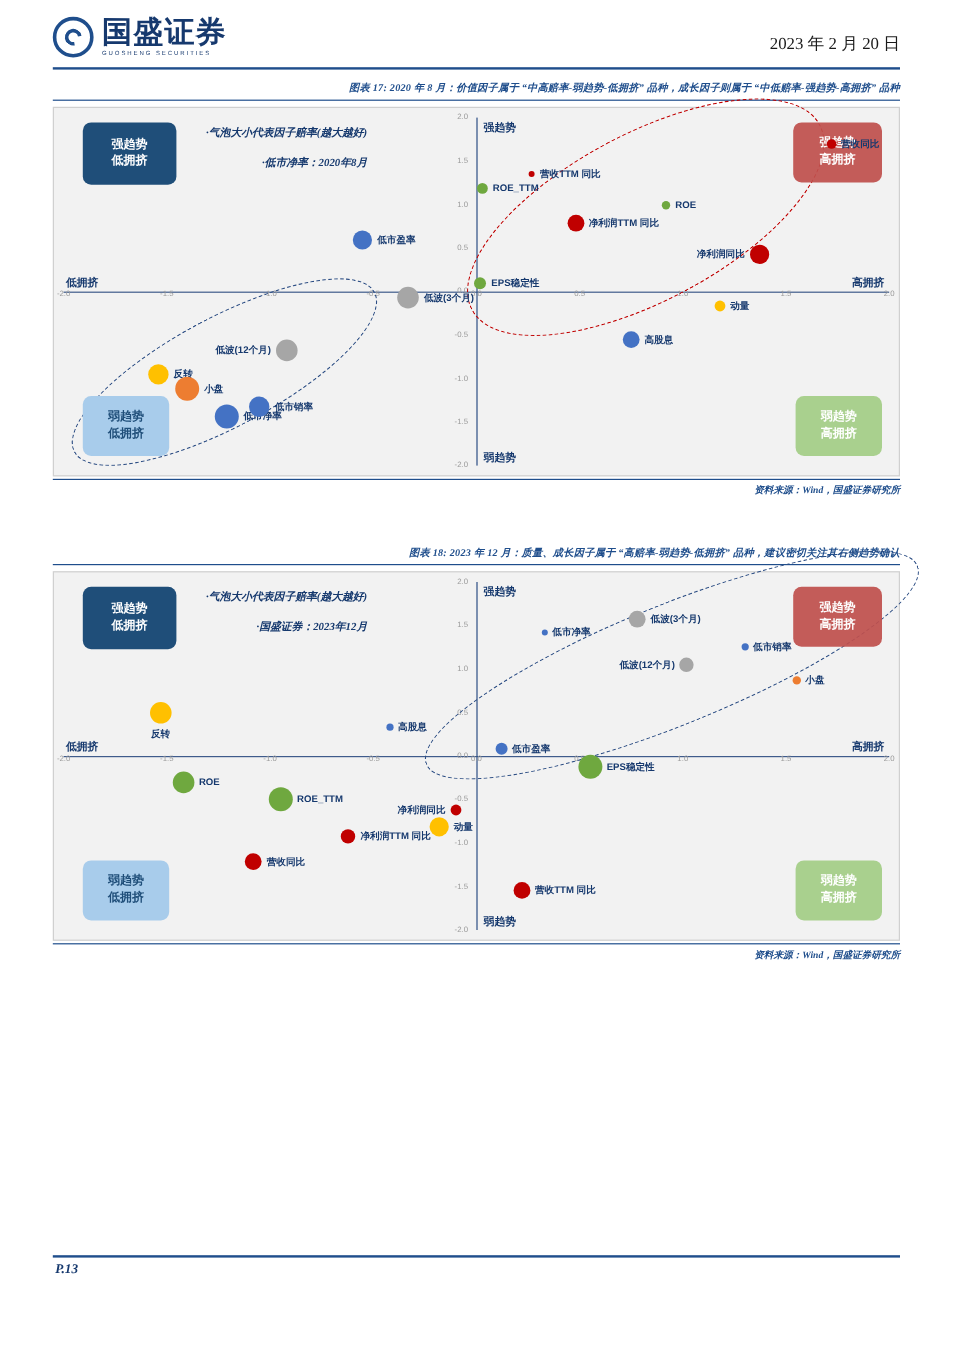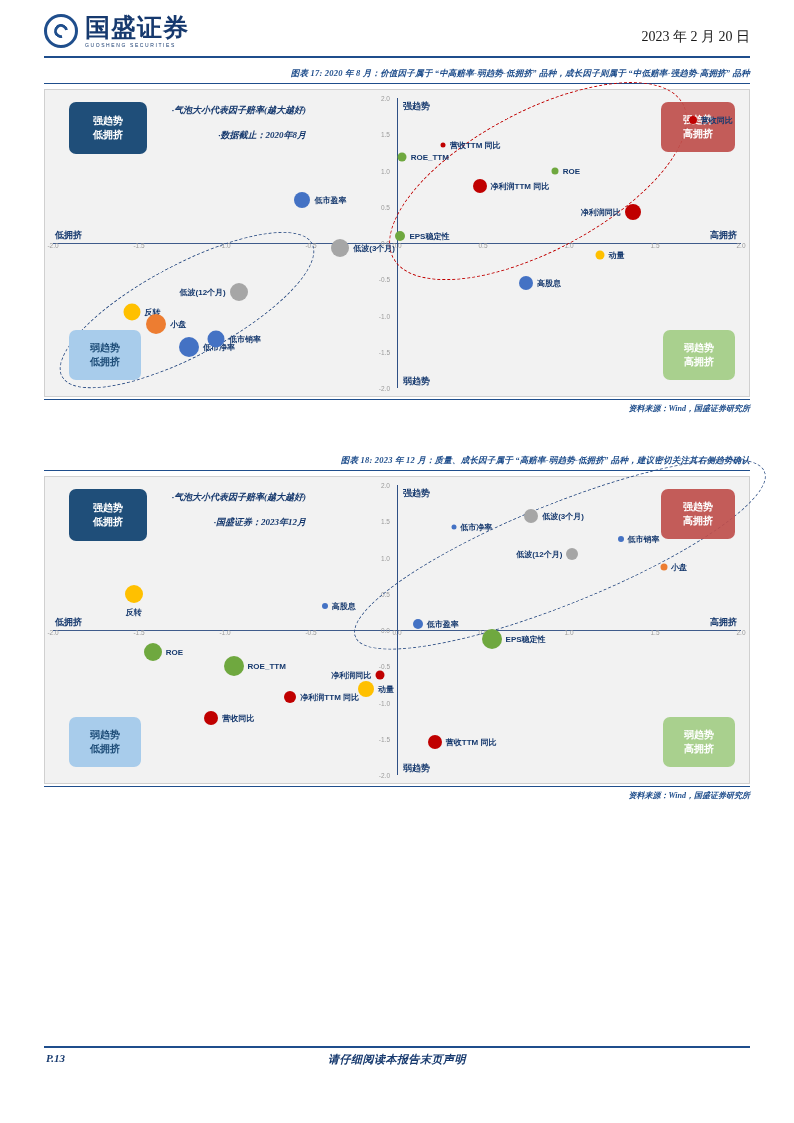--- a/index.html
+++ b/index.html
@@ -154,21 +154,21 @@
           <div class="cbox cbox-lblue">
             <span>弱趋势</span>
             <span>低拥挤</span>
           </div>
           <div class="cbox cbox-green">
             <span>弱趋势</span>
             <span>高拥挤</span>
           </div>
           <div class="notes">
             <div><span class="bullet">·</span><span>气泡大小代表因子赔率(越大越好)</span></div>
-            <div><span class="bullet">·</span><span>数据截止：2020年8月</span></div>
+            <div><span class="bullet">·</span><span>低市净率：2020年8月</span></div>
           </div>
           <div class="bub" title="低市盈率" style="left: 257.4px; top: 109.5px; width: 16px; height: 16px; background: rgb(68, 114, 196);"></div>
           <div class="bub-lbl" style="left: 269.4px; top: 109.5px;">低市盈率</div>
           <div class="bub" title="低波(3个月)" style="left: 295.24px; top: 158.075px; width: 18px; height: 18px; background: rgb(166, 166, 166);"></div>
           <div class="bub-lbl" style="left: 308.24px; top: 158.075px;">低波(3个月)</div>
           <div class="bub" title="EPS稳定性" style="left: 355.44px; top: 145.75px; width: 10px; height: 10px; background: rgb(111, 168, 63);"></div>
           <div class="bub-lbl" style="left: 364.44px; top: 145.75px;">EPS稳定性</div>
           <div class="bub" title="低波(12个月)" style="left: 193.76px; top: 202.3px; width: 18px; height: 18px; background: rgb(166, 166, 166);"></div>
           <div class="bub-lbl left" style="left: 180.76px; top: 202.3px;">低波(12个月)</div>
           <div class="bub" title="反转" style="left: 87.12px; top: 221.875px; width: 17px; height: 17px; background: rgb(255, 192, 0);"></div>
@@ -281,15 +281,14 @@
           <div class="bub-lbl left" style="left: 517.44px; top: 76.875px;">低波(12个月)</div>
           <div class="bub" title="小盘" style="left: 618.6px; top: 89.925px; width: 7px; height: 7px; background: rgb(237, 125, 49);"></div>
           <div class="bub-lbl" style="left: 626.1px; top: 89.925px;">小盘</div>
         </div>
     </div>
     <div class="ex-source">资料来源：Wind，国盛证券研究所</div>
   </div>
 
   <div class="footer-rule"></div>
   <div class="foot-page">P.13</div>
-  <div class="foot-note">请仔细阅读本报告末页声明</div>
 
 </div>
 
 </body></html>

